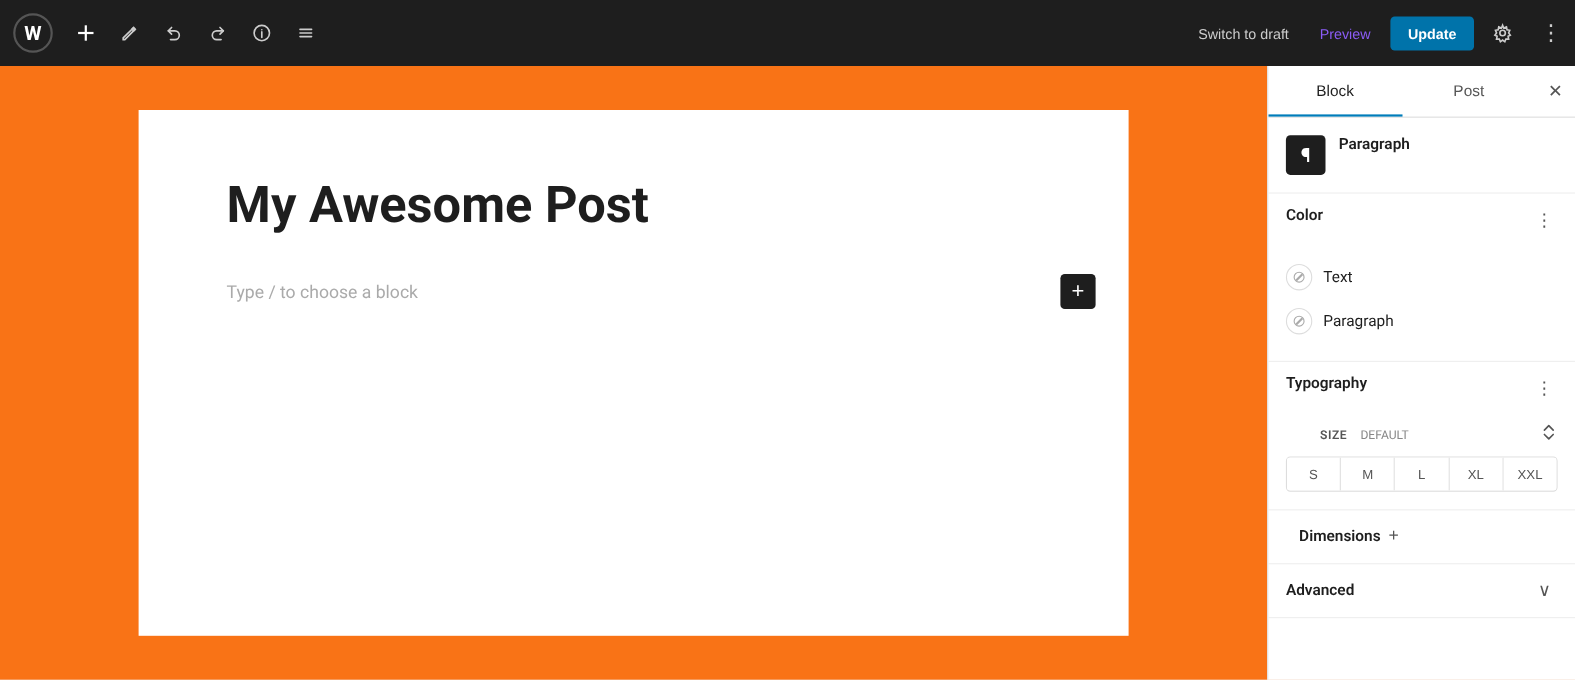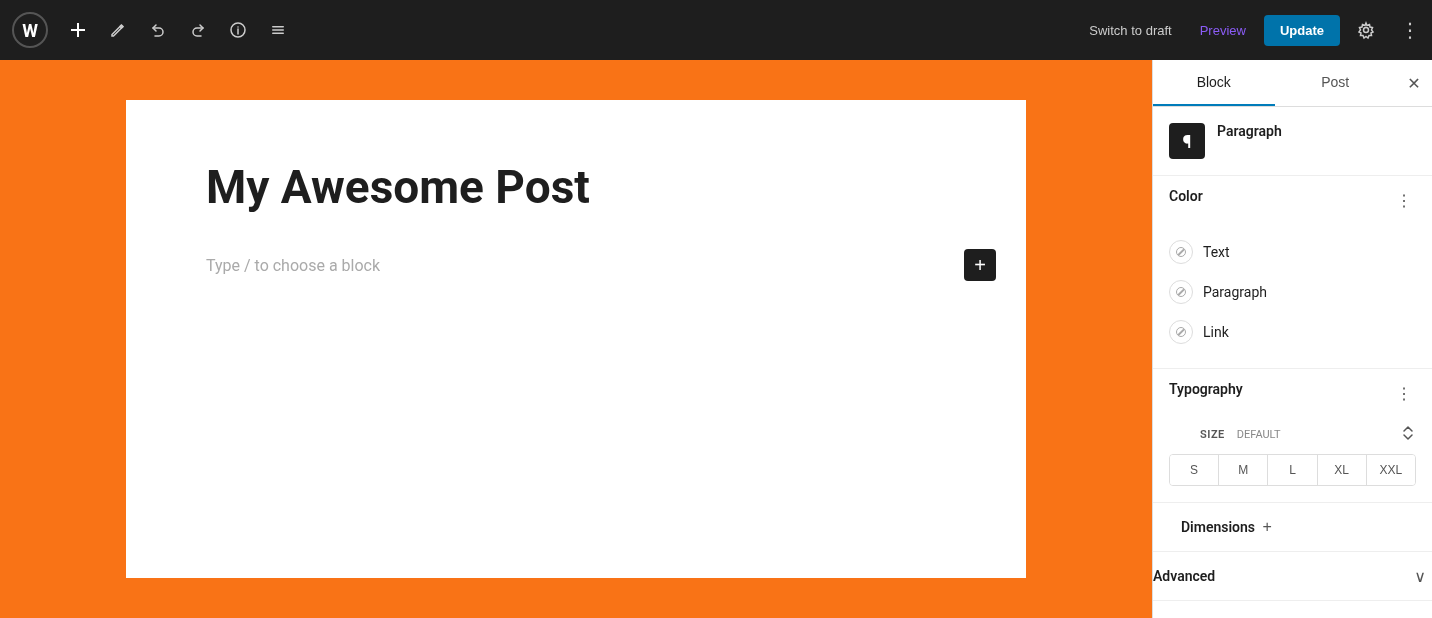--- a/index.html
+++ b/index.html
@@ -373,21 +373,21 @@
     }
 
     
     .advanced-section {
       border-bottom: 1px solid #eee;
     }
     .advanced-header {
       display: flex;
       align-items: center;
       justify-content: space-between;
-      padding: 12px 0;
+      padding: 12px 16px;
       cursor: pointer;
     }
   </style>
 </head>
 <body>
 
 <div class="toolbar">
   <div class="toolbar-left">
     <div class="wp-logo">W</div>
     <button class="toolbar-btn" title="Add block">
@@ -482,26 +482,20 @@
           <div class="color-circle">
             <div class="color-circle-inner"></div>
           </div>
           <span class="color-label">Text</span>
         </div>
         <div class="color-option">
           <div class="color-circle">
             <div class="color-circle-inner"></div>
           </div>
           <span class="color-label">Paragraph</span>
-        </div>
-        <div class="color-option">
-          <div class="color-circle">
-            <div class="color-circle-inner"></div>
-          </div>
-          <span class="color-label">Link</span>
         </div>
       </div>
     </div>
 
     <div class="panel-section">
       <div class="panel-section-header">
         <span class="panel-section-title">Typography</span>
         <button class="panel-section-action">⋮</button>
       </div>
       <div class="typography-content">

